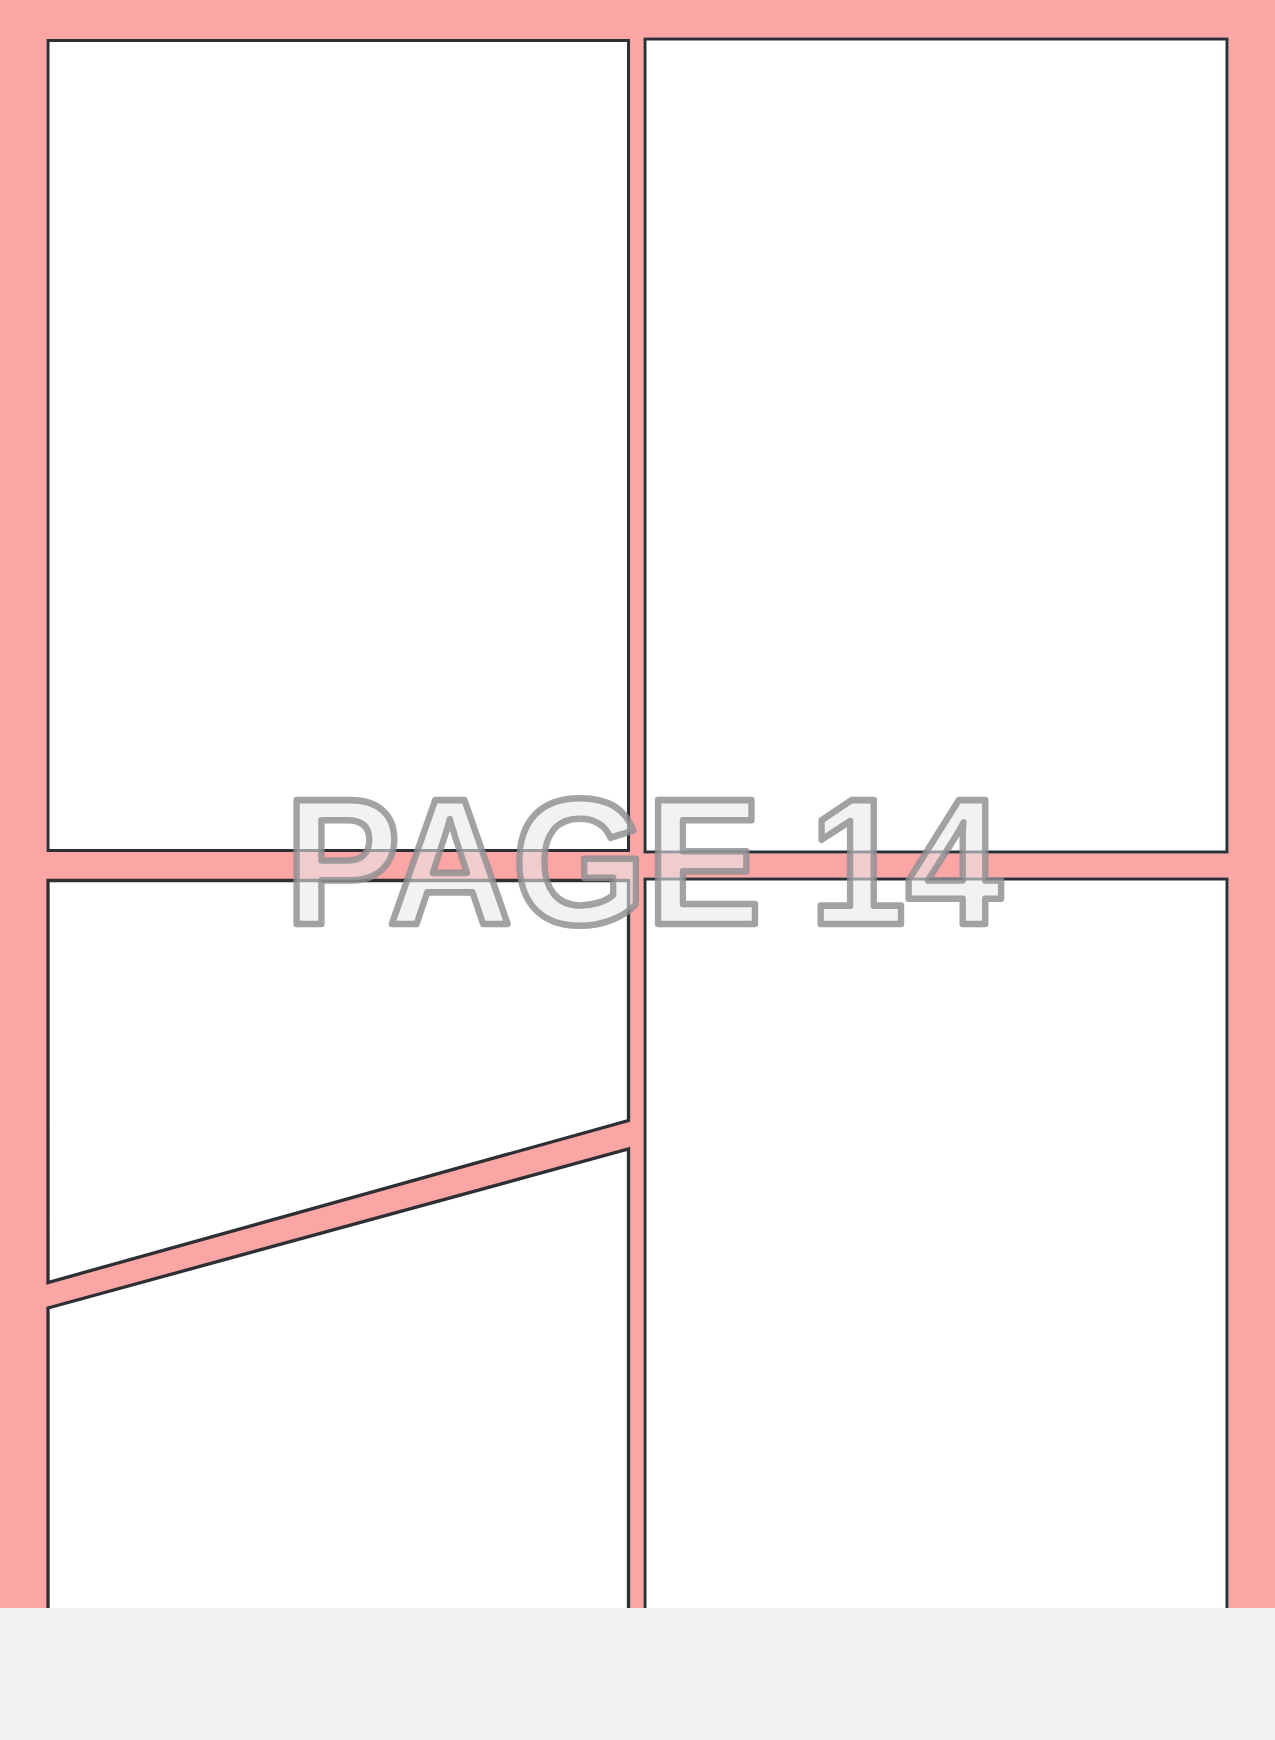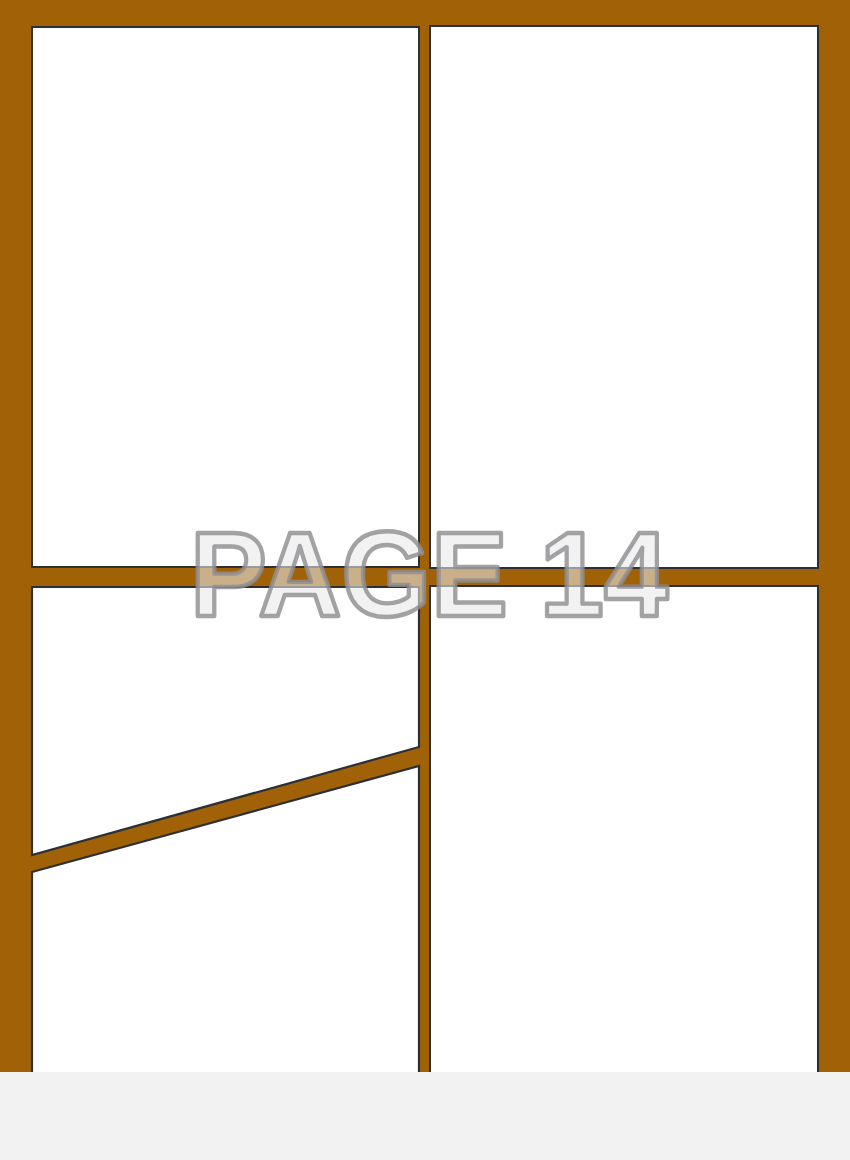--- a/index.html
+++ b/index.html
@@ -5,21 +5,21 @@
   html, body {
     margin: 0;
     padding: 0;
     background: #f2f2f3;
     font-family: "Liberation Sans", sans-serif;
   }
   .page {
     position: relative;
     width: 850px;
     height: 1072px;
-    background: #a16207;
+    background: #fca5a5;
     overflow: hidden;
   }
   .panel {
     position: absolute;
     background: #ffffff;
     border: 2px solid #2c2f33;
     box-sizing: border-box;
   }
   .panel-tl { left: 31px;  top: 26px;  width: 389px; height: 542px; }
   .panel-tr { left: 429px; top: 25px;  width: 390px; height: 544px; }

